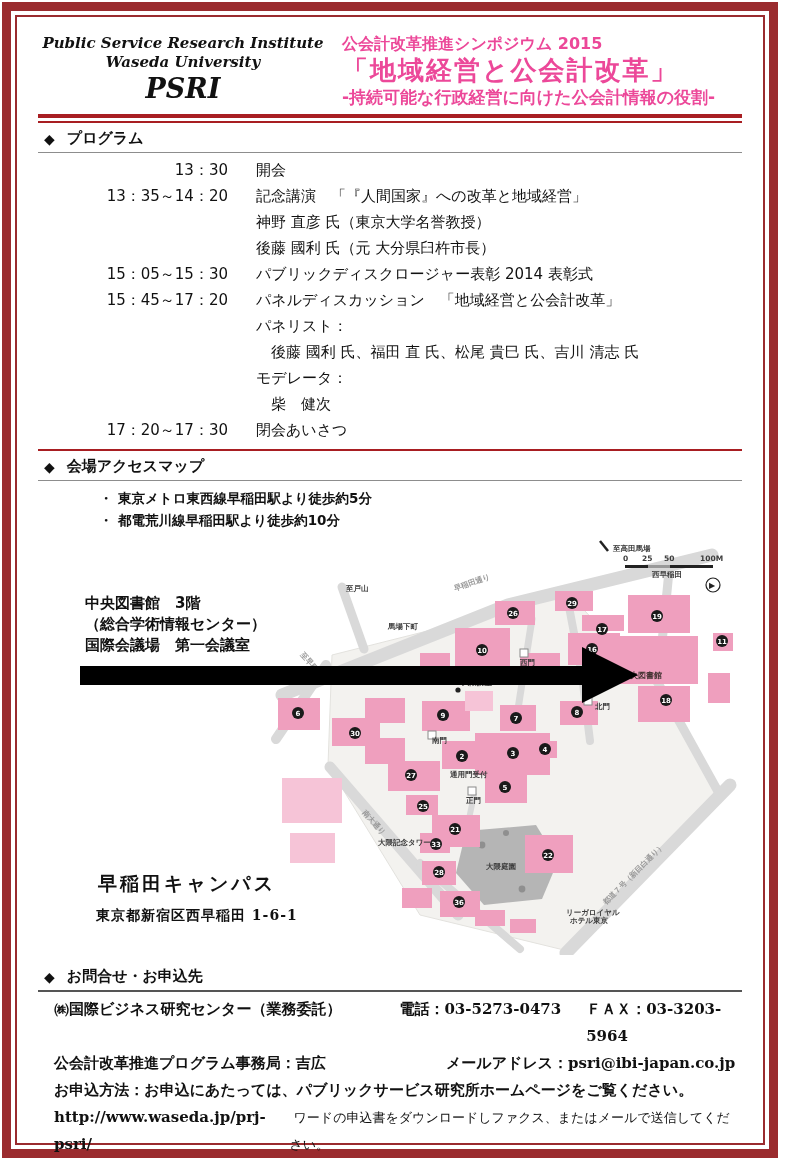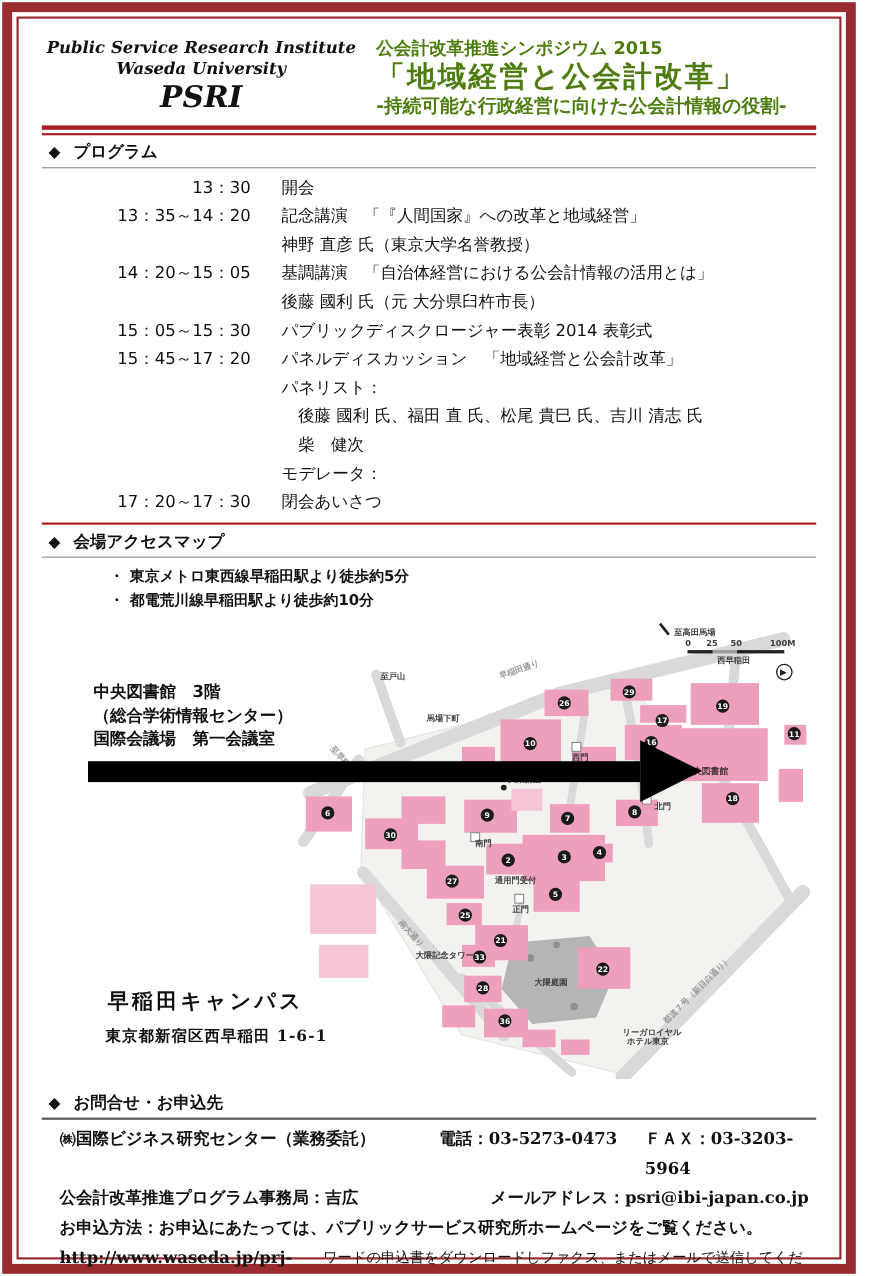--- a/index.html
+++ b/index.html
@@ -7,21 +7,21 @@
         font-family:"DejaVu Sans",sans-serif;color:#111;}
   .frame-outer{position:absolute;inset:2px;border:9px solid #9a2b2e;pointer-events:none;}
   .frame-inner{position:absolute;inset:15px;border:2px solid #9a2b2e;pointer-events:none;}
   .content{position:absolute;left:38px;right:38px;top:20px;bottom:20px;}
 
   
   .hdr{display:flex;margin-top:14px;}
   .hdr-left{width:290px;text-align:center;font-family:"DejaVu Serif",serif;font-style:italic;font-weight:bold;}
   .hdr-left .l1,.hdr-left .l2{font-size:15px;line-height:19px;}
   .hdr-left .psri{font-size:27px;line-height:32px;margin-top:1px;text-align:center;}
-  .hdr-right{margin-left:14px;color:#4d7c0f;}
+  .hdr-right{margin-left:14px;color:#ec4899;}
   .hdr-right .series{font-size:16px;font-weight:bold;line-height:20px;}
   .hdr-right .title{font-size:26px;font-weight:bold;letter-spacing:2px;line-height:32px;}
   .hdr-right .subtitle{font-size:17px;font-weight:bold;line-height:22px;}
 
   .rule-double{margin-top:6px;height:3px;border-top:4px solid #a81e22;border-bottom:2px solid #a81e22;}
   .rule-red{height:0;border-top:2px solid #a81e22;}
 
   .sec-head{display:flex;align-items:center;gap:12px;font-size:15px;font-weight:bold;
             padding:6px 0 4px 6px;border-bottom:1.5px solid #8d8d8d;}
   .sec-head .dia{font-size:14px;}
@@ -100,24 +100,20 @@
         <div class="prog-row">
           <span class="prog-time">13：35～14：20</span>
           <span class="prog-text">記念講演　「『人間国家』への改革と地域経営」</span>
         </div>
 
         <div class="prog-row">
           <span class="prog-time"></span>
           <span class="prog-text">神野 直彦 氏（東京大学名誉教授）</span>
         </div>
 
-        <div class="prog-row">
-          <span class="prog-time">14：20～15：05</span>
-          <span class="prog-text">基調講演　「自治体経営における公会計情報の活用とは」</span>
-        </div>
 
         <div class="prog-row">
           <span class="prog-time"></span>
           <span class="prog-text">後藤 國利 氏（元 大分県臼杵市長）</span>
         </div>
 
         <div class="prog-row">
           <span class="prog-time">15：05～15：30</span>
           <span class="prog-text">パブリックディスクロージャー表彰 2014 表彰式</span>
         </div>
@@ -133,26 +129,26 @@
           <span class="prog-text">パネリスト：</span>
         </div>
 
         <div class="prog-row">
           <span class="prog-time"></span>
           <span class="prog-text">　後藤 國利 氏、福田 直 氏、松尾 貴巳 氏、吉川 清志 氏</span>
         </div>
 
         <div class="prog-row">
           <span class="prog-time"></span>
+          <span class="prog-text">モデレータ：</span>
+        </div>
+
+        <div class="prog-row">
+          <span class="prog-time"></span>
           <span class="prog-text">　柴　健次</span>
-        </div>
-
-        <div class="prog-row">
-          <span class="prog-time"></span>
-          <span class="prog-text">モデレータ：</span>
         </div>
 
         <div class="prog-row">
           <span class="prog-time">17：20～17：30</span>
           <span class="prog-text">閉会あいさつ</span>
         </div>
       </div>
 
     <div class="rule-red" style="margin-top:6px;"></div>
 

